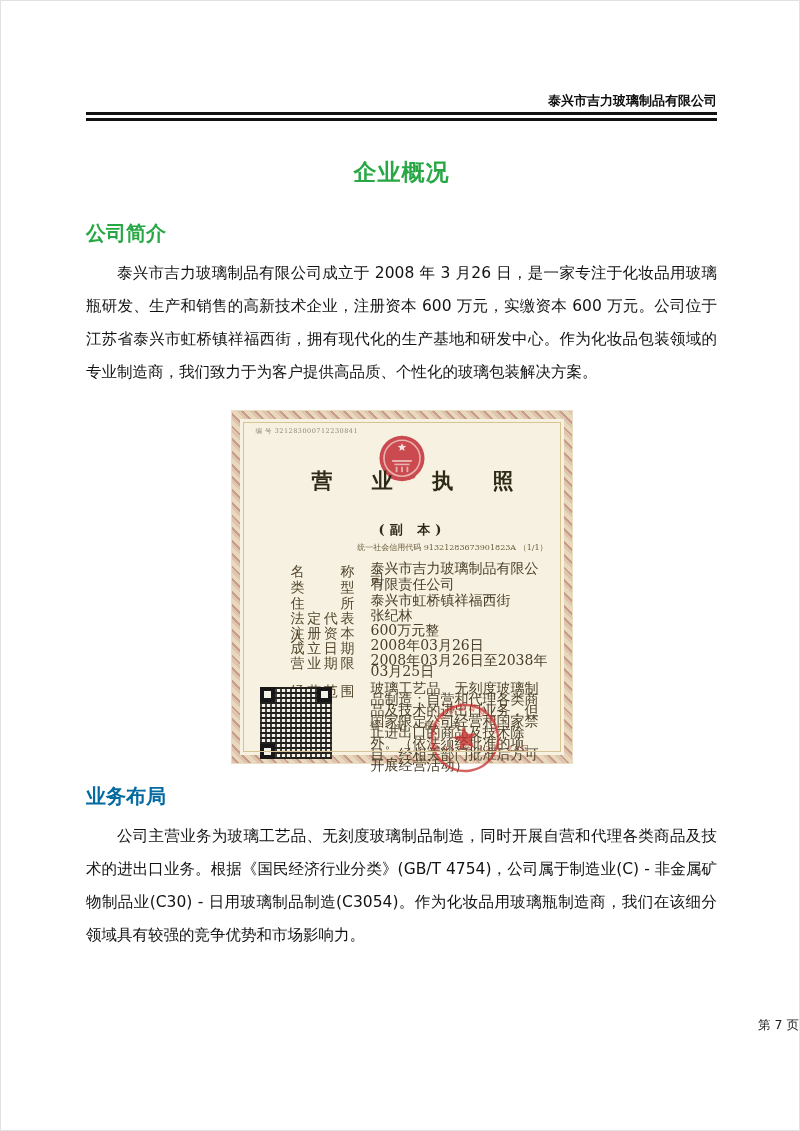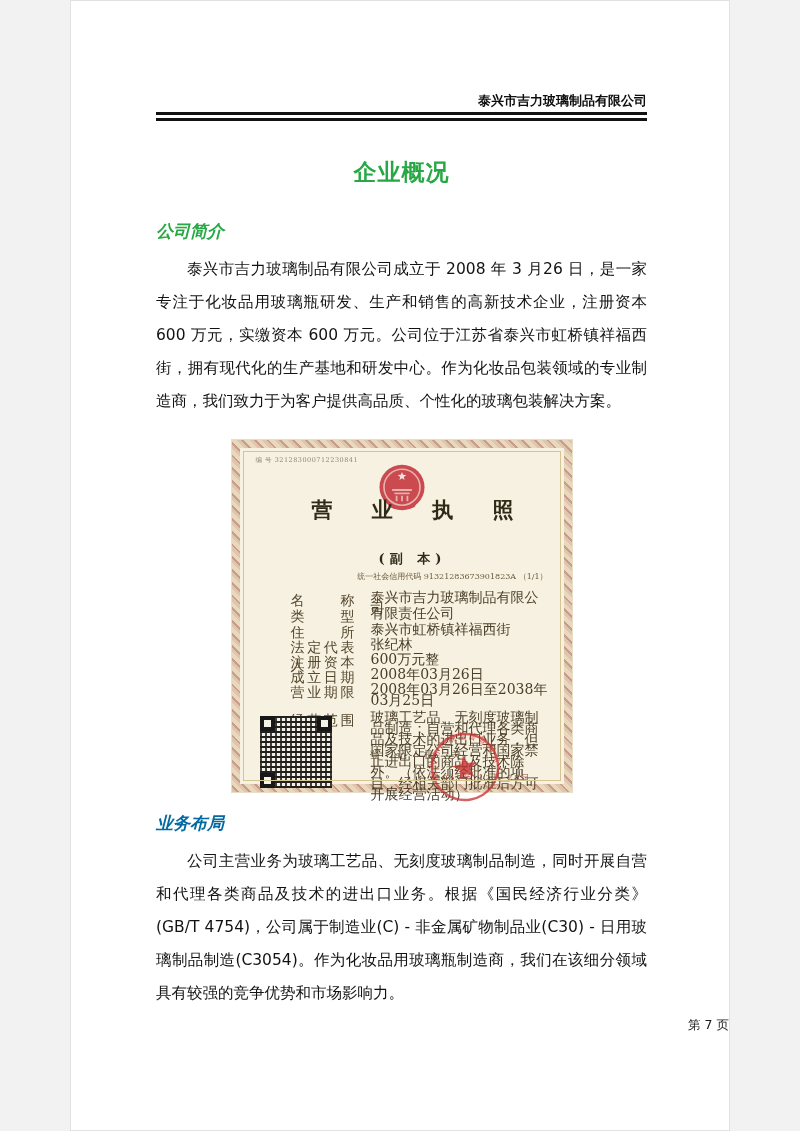--- a/index.html
+++ b/index.html
@@ -1,28 +1,28 @@
 <!DOCTYPE html>
 <html><head>
 <meta charset="utf-8">
 <style>
   * { margin:0; padding:0; box-sizing:border-box; }
   html,body { background:#f2f2f2; }
   body { font-family:"DejaVu Sans", sans-serif; }
   .page {
-    position:relative; width:660px; height:1131px; margin:0 auto;
+    position:relative; width:800px; height:1131px; margin:0 auto;
     background:#ffffff; border:1px solid #e2e2e2; overflow:hidden;
     padding:0 82px 0 85px; color:#161616;
   }
   
   .header-company { margin-top:92px; text-align:right; font-size:13px; font-weight:bold; color:#0d0d0d; line-height:15px; }
   .header-rule { margin-top:4px; height:9px; border-top:3px solid #121212; border-bottom:3px solid #121212; }
   
   .doc-title { margin-top:36px; text-align:center; font-size:23px; font-weight:bold; letter-spacing:1px; }
-  .sec-heading { font-size:17px; font-weight:bold;font-style:italic; }
+  .sec-heading { font-size:20px; font-weight:bold; }
   .sec-heading.first { margin-top:32px; }
   .sec-heading.second { margin-top:20px; }
   .para { margin-top:10px; font-size:15.5px; line-height:33px; text-align:justify; text-indent:2em; color:#121212; }
   
   .license-wrap { margin-top:22px; display:flex; justify-content:center; }
   .license {
     position:relative; width:340px; height:352px;
     border:8px solid transparent;
     background:
       linear-gradient(#f6f1e0,#f6f1e0) padding-box,

